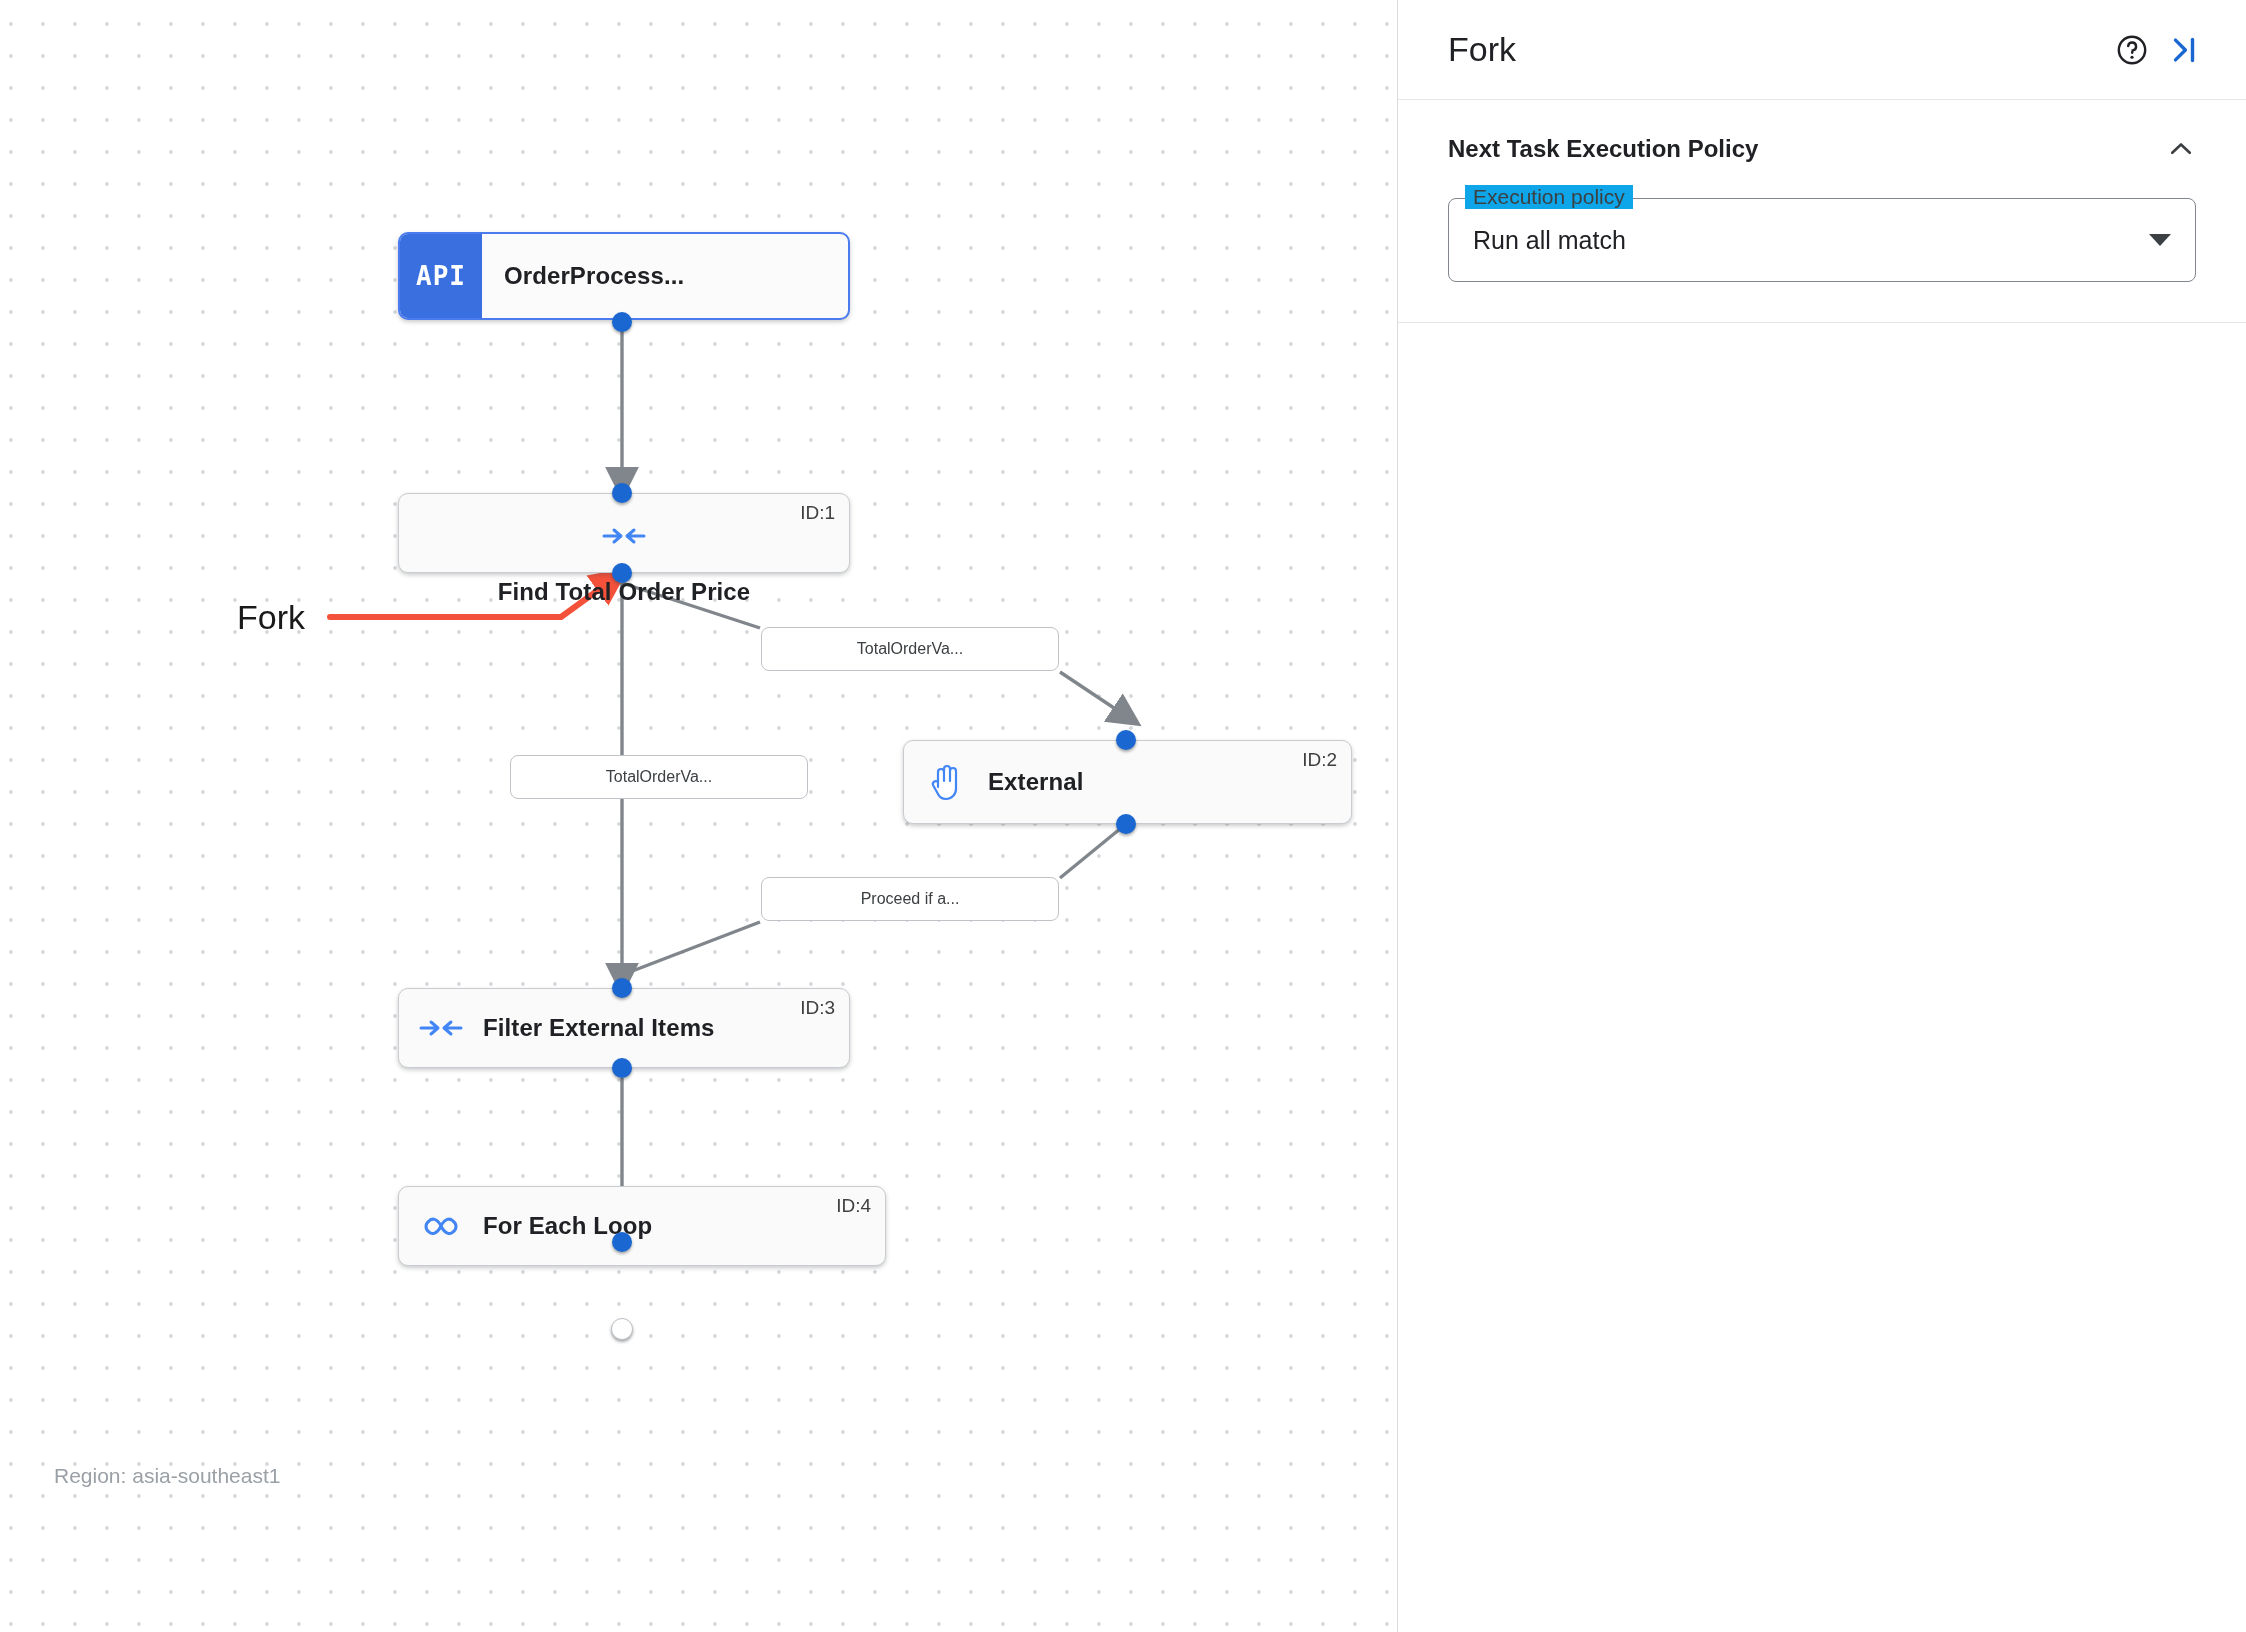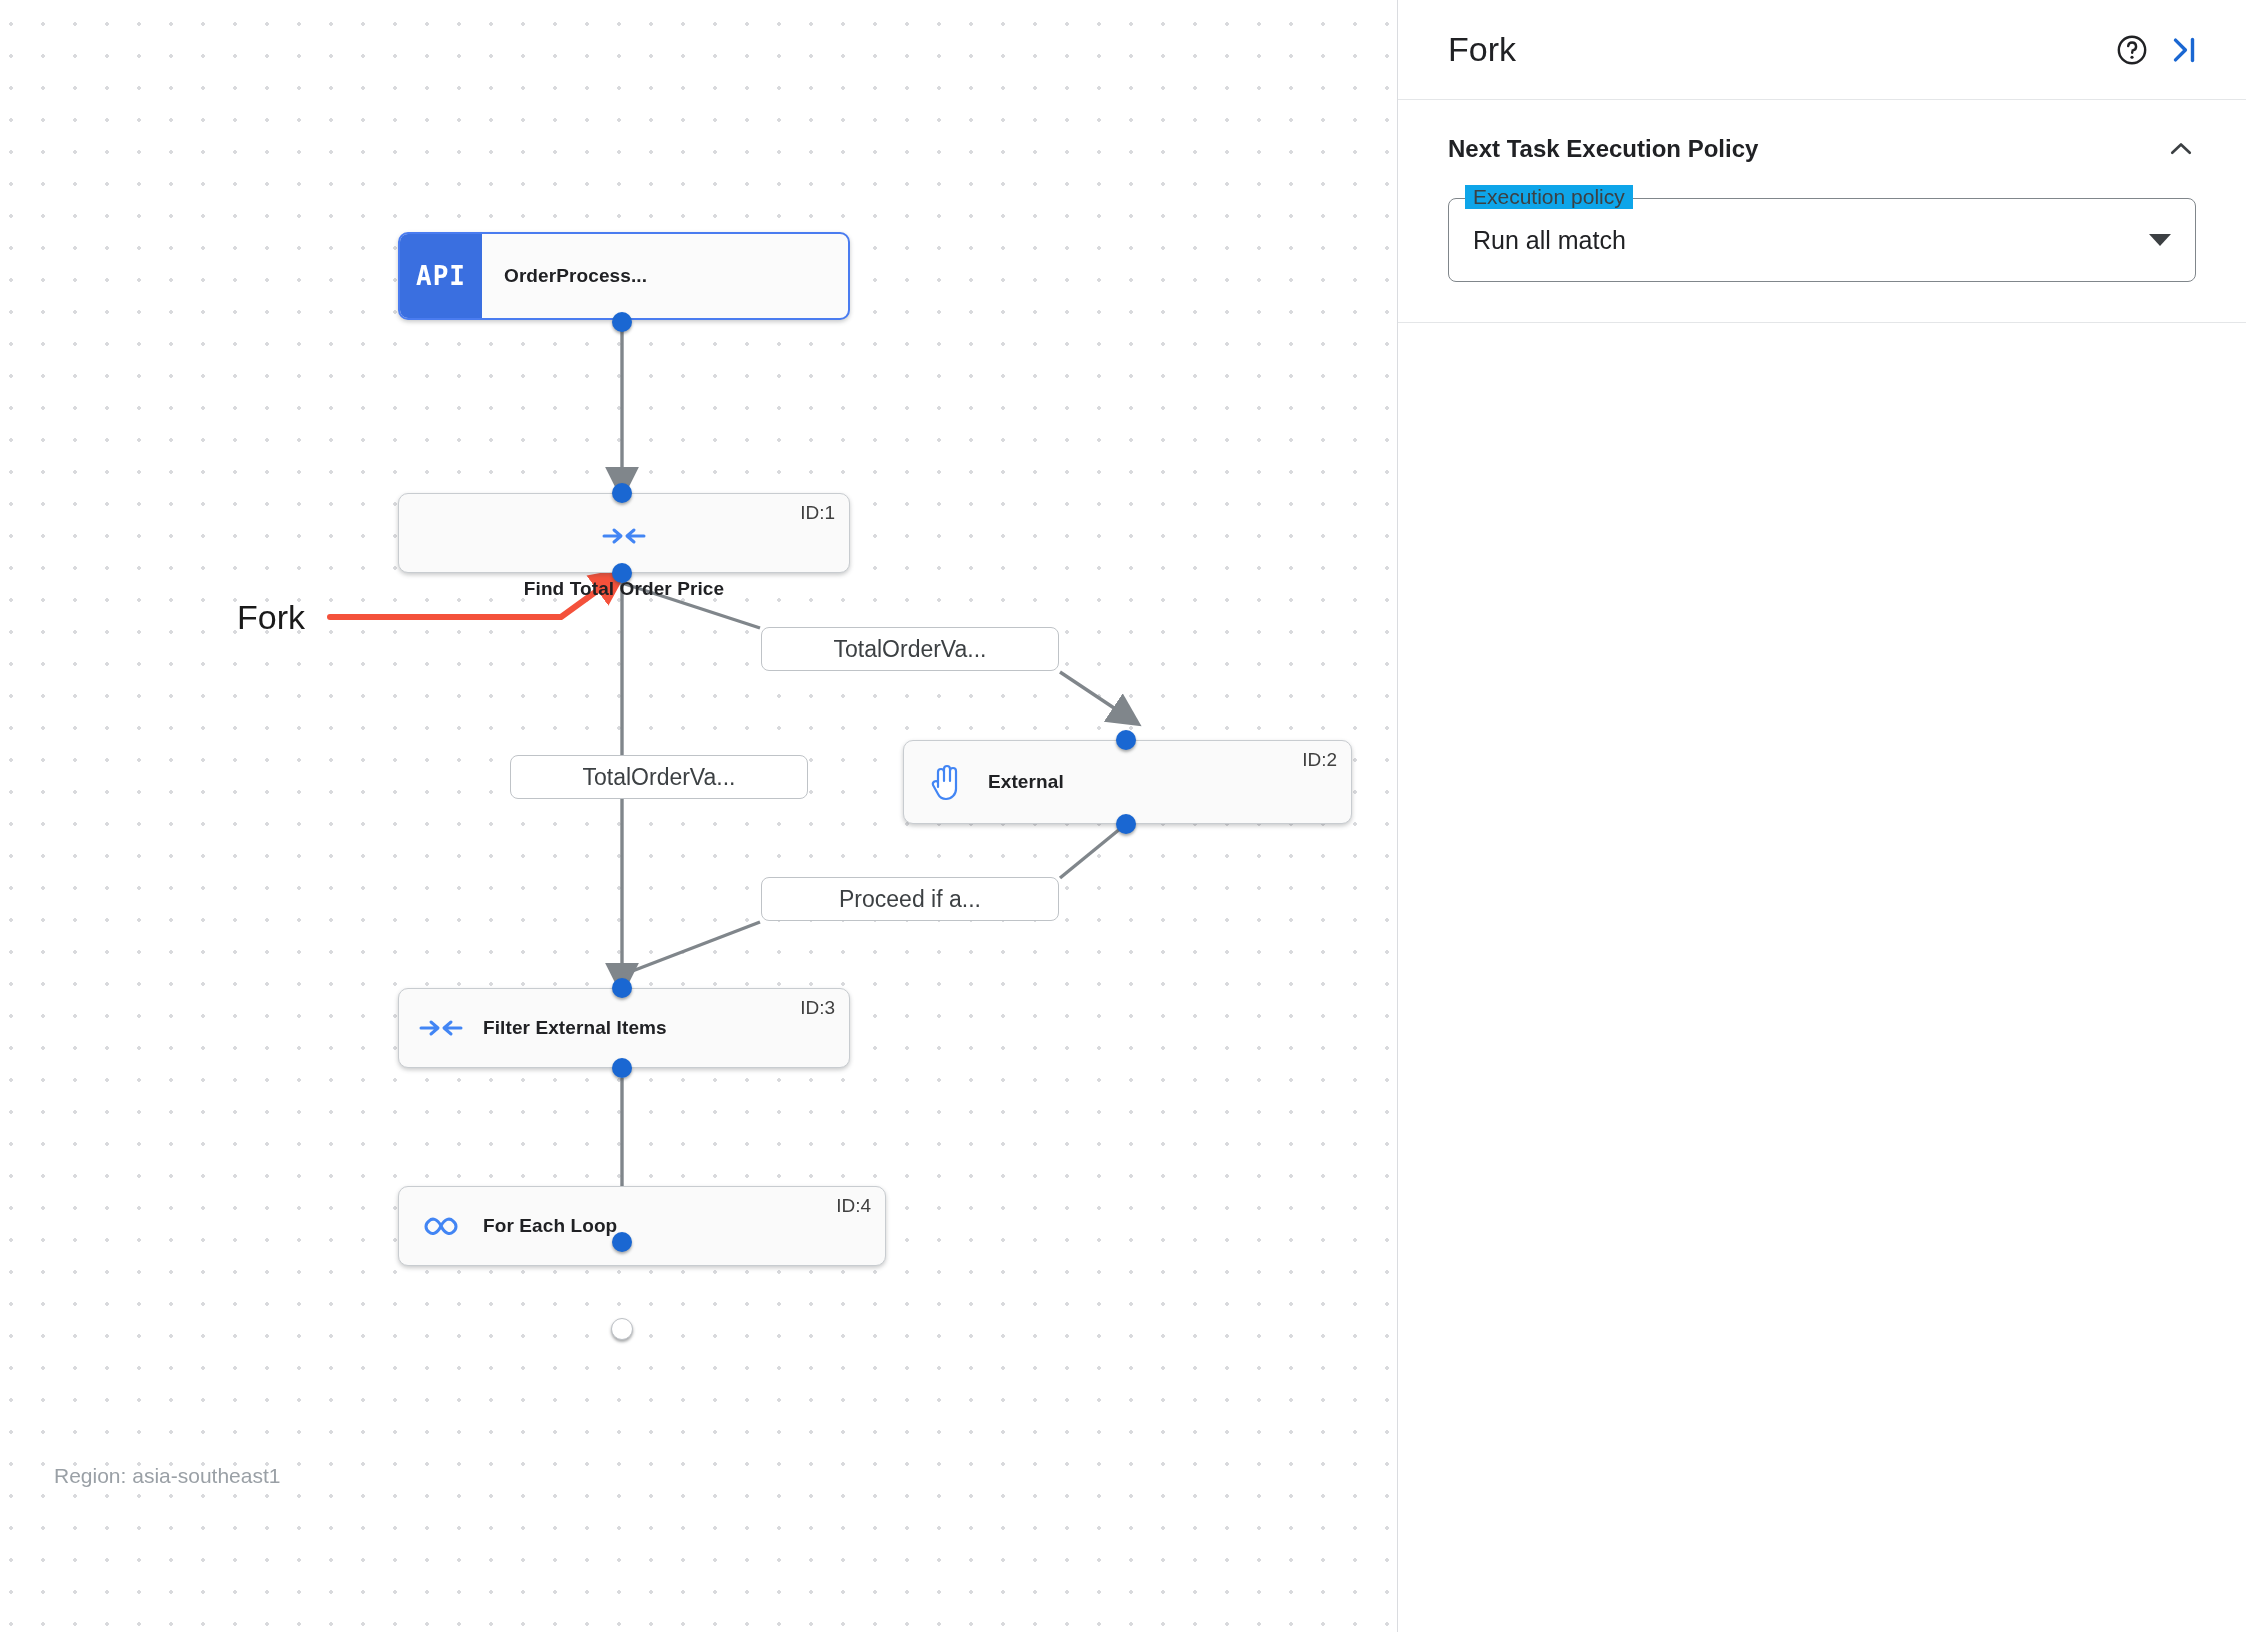--- a/index.html
+++ b/index.html
@@ -69,21 +69,21 @@
     background: #fbfbfb;
   }
   .node-icon {
     width: 84px;
     flex: 0 0 84px;
     display: flex;
     align-items: center;
     justify-content: center;
   }
   .node-title {
-    font-size: 19px;
+    font-size: 24px;
     font-weight: bold;
     color: #202124;
     letter-spacing: 0.1px;
     white-space: nowrap;
   }
   .node-id {
     position: absolute;
     top: 8px;
     right: 14px;
     font-size: 19px;
@@ -130,21 +130,21 @@
   .edge-label {
     position: absolute;
     box-sizing: border-box;
     background: #ffffff;
     border: 1px solid #bfc3c7;
     border-radius: 8px;
     height: 44px;
     display: flex;
     align-items: center;
     justify-content: center;
-    font-size: 23px;
+    font-size: 16px;
     color: #3c4043;
     padding: 0 16px;
     z-index: 4;
     white-space: nowrap;
   }
 
   
   #annotation-label {
     position: absolute;
     left: 237px;

